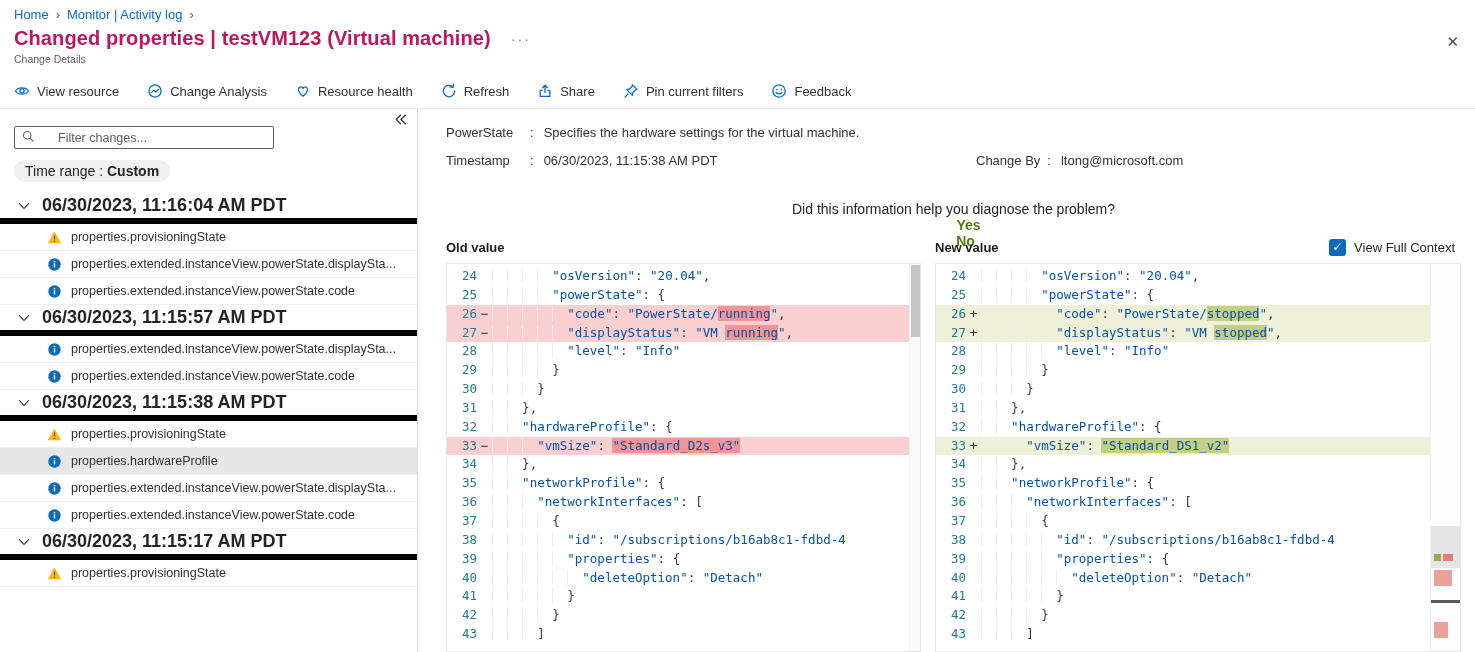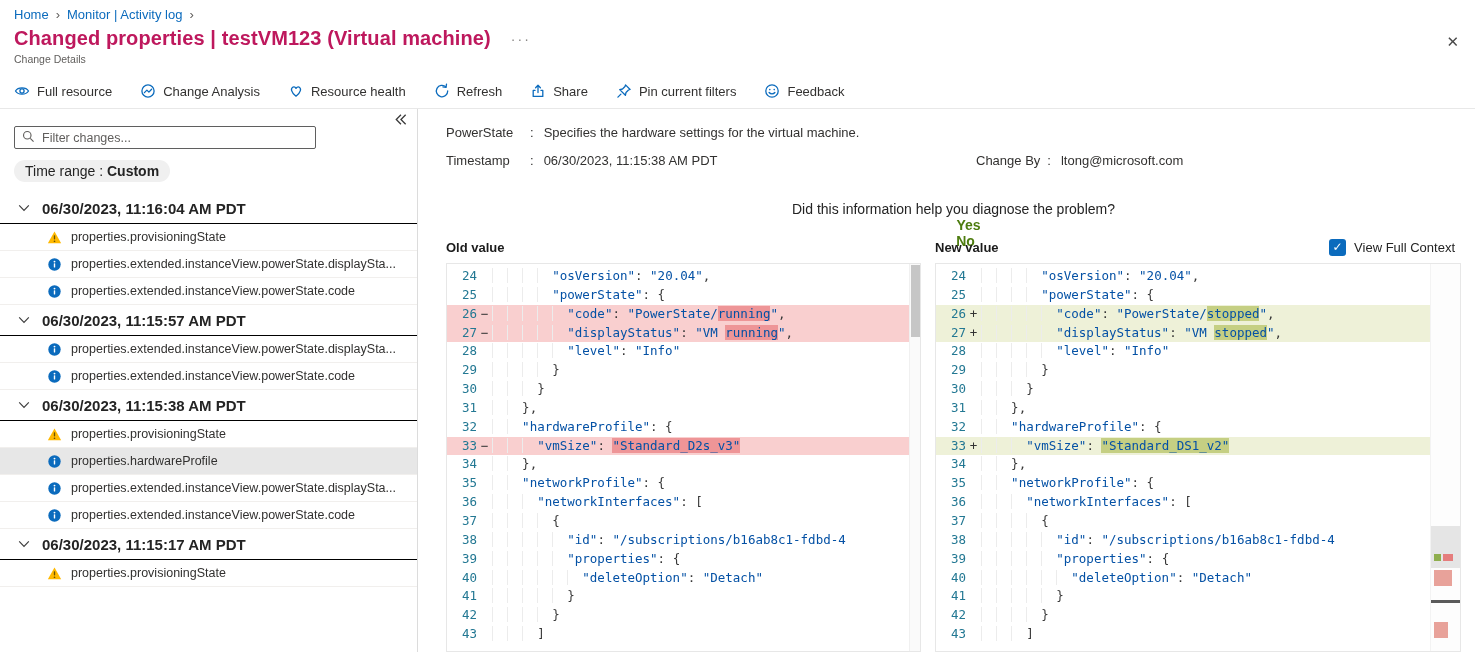--- a/index.html
+++ b/index.html
@@ -23,27 +23,27 @@
   .toolbar { display:flex; align-items:center; gap:28px; margin-top:12px; padding:6px 14px 9px; border-bottom:1px solid #e8e8e8; }
   .tbtn { display:flex; align-items:center; gap:7px; background:none; border:none; font-family:inherit; font-size:13px; color:#323130; cursor:pointer; }
   .ticon { display:flex; align-items:center; }
 
   
   .bodywrap { flex:1 1 auto; min-height:0; display:flex; }
 
   
   .sidebar { flex:none; width:418px; border-right:1px solid #dcdcdc; position:relative; padding-top:17px; }
   .collapse { position:absolute; top:3px; right:9px; cursor:pointer; }
-  .search { margin-left:14px; width:302px; height:23px; border:1px solid #5f5f5f; border-radius:2px; background:#fff; display:flex; align-items:center; gap:7px; padding:0 7px; }
+  .search { margin-left:14px; width:260px; height:23px; border:1px solid #5f5f5f; border-radius:2px; background:#fff; display:flex; align-items:center; gap:23px; padding:0 7px; }
   .search input { border:none; outline:none; flex:1; font-family:inherit; font-size:12.5px; color:#323130; background:transparent; }
   .search input::placeholder { color:#605e5c; }
   .pill { display:inline-block; margin:11px 0 7px 14px; background:#f0f0f0; border-radius:11px; padding:3px 11px; font-size:14px; color:#242424; cursor:pointer; }
   .pill b { font-weight:700; }
   .tree { margin-top:4px; }
-  .tgroup { height:31px; display:flex; align-items:center; gap:11px; padding-left:17px; font-size:15px; font-weight:700; color:#242424; border-bottom:1px solid #000000; cursor:pointer; }
+  .tgroup { height:31px; display:flex; align-items:center; gap:11px; padding-left:17px; font-size:18px; font-weight:700; color:#242424; border-bottom:6px solid #000000; cursor:pointer; }
   .titem { height:27px; display:flex; align-items:center; gap:9px; padding-left:47px; font-size:12.5px; color:#323130; border-bottom:1px solid #f1efed; cursor:pointer; white-space:nowrap; overflow:hidden; }
   .titem.selected { background:#e7e7e7; }
   .tico { display:flex; align-items:center; flex:none; }
 
   
   .main { flex:1; min-width:0; padding:16px 14px 0 28px; display:flex; flex-direction:column; position:relative; }
   .kv { font-size:13px; color:#323130; margin-bottom:10px; height:18px; position:relative; white-space:nowrap; }
   .kl { display:inline-block; width:84px; }
   .colon { margin-right:10px; }
   .changedby { position:absolute; left:530px; top:0; }
@@ -105,21 +105,21 @@
     <button class="closebtn">✕</button>
     <div class="subtitle">Change Details</div>
     <div class="toolbar">
         <button class="tbtn">
           <span class="ticon">
             <svg width="16" height="16" viewBox="0 0 16 16">
               <path d="M1.5 8 C4 3.8 12 3.8 14.5 8 C12 12.2 4 12.2 1.5 8 Z" fill="none" stroke="#0b6bbd" stroke-width="1.3" stroke-linecap="round" stroke-linejoin="round"></path>
               <circle cx="8" cy="8" r="2.1" fill="none" stroke="#0b6bbd" stroke-width="1.3" stroke-linecap="round" stroke-linejoin="round"></circle>
             </svg>
           </span>
-          <span>Full resource</span>
+          <span>View resource</span>
         </button>
         <button class="tbtn">
           <span class="ticon">
             <svg width="16" height="16" viewBox="0 0 16 16">
               <circle cx="8" cy="8" r="6.1" fill="none" stroke="#0b6bbd" stroke-width="1.3" stroke-linecap="round" stroke-linejoin="round"></circle>
               <path d="M4.4 9.6 L6.9 7.1 L8.9 9.1 L11.6 6.2" fill="none" stroke="#0b6bbd" stroke-width="1.3" stroke-linecap="round" stroke-linejoin="round"></path>
             </svg>
           </span>
           <span>Change Analysis</span>
         </button>

